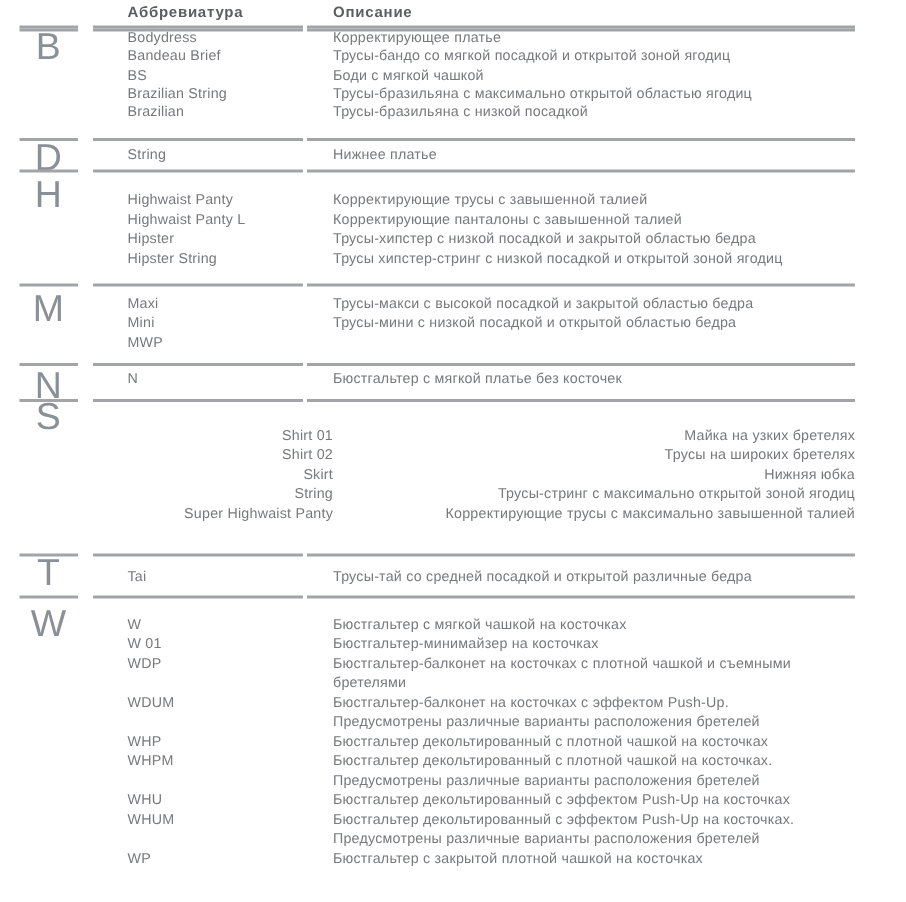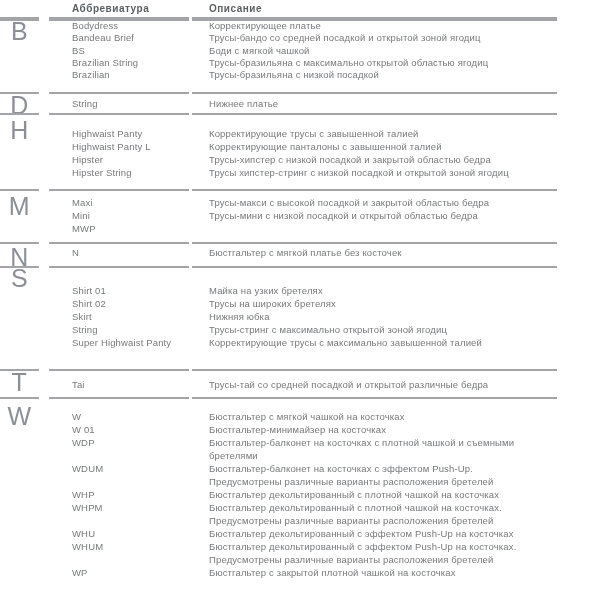--- a/index.html
+++ b/index.html
@@ -11,21 +11,21 @@
   }
   *{margin:0;padding:0;box-sizing:border-box;}
   html,body{background:var(--bg);}
   body{
     width:604px;height:601px;overflow:hidden;
     font-family:"Liberation Sans","DejaVu Sans",sans-serif;
     color:var(--text);
   }
   #doc{
     width:604px;height:601px;
-    padding-right:34px;
+    padding-left:13px;padding-right:34px;
   }
   .grid{
     display:grid;
     grid-template-columns:39px 508px;
     column-gap:10px;
   }
   
   .header-row{
     position:relative;
     height:19px;
@@ -87,21 +87,21 @@
   #sections .section:nth-child(3) .letter{margin-top:5px;}
   #sections .section:nth-child(3) .entries{padding-top:14px;}
   #sections .section:nth-child(4){height:53px;}  
   #sections .section:nth-child(4) .letter{margin-top:5px;}
   #sections .section:nth-child(4) .entries{padding-top:7px;}
   #sections .section:nth-child(5){height:24px;}  
   #sections .section:nth-child(5) .letter{margin-top:3px;}
   #sections .section:nth-child(5) .entries{padding-top:4px;}
   #sections .section:nth-child(6){height:103px;} 
   #sections .section:nth-child(6) .letter{margin-top:0;}
-  #sections .section:nth-child(6) .entries{padding-top:18px;}
+  #sections .section:nth-child(6) .entries{padding-top:18px;text-align:right;}
   #sections .section:nth-child(7){height:28px;}  
   #sections .section:nth-child(7) .letter{margin-top:1px;}
   #sections .section:nth-child(7) .entries{padding-top:9px;}
   #sections .section:nth-child(8){height:204px;} 
   #sections .section:nth-child(8) .letter{margin-top:7px;}
   #sections .section:nth-child(8) .entries{padding-top:13px;}
 </style>
 </head>
 <body>
 
@@ -121,21 +121,21 @@
     <div class="rule"></div>
     <div class="letter">B</div>
     <div class="entries">
   <div class="entry">
     <div class="abbr">Bodydress</div>
     <div class="desc">Корректирующее платье</div>
   </div>
 
   <div class="entry">
     <div class="abbr">Bandeau Brief</div>
-    <div class="desc">Трусы-бандо со средней посадкой и открытой зоной ягодиц</div>
+    <div class="desc">Трусы-бандо со мягкой посадкой и открытой зоной ягодиц</div>
   </div>
 
   <div class="entry">
     <div class="abbr">BS</div>
     <div class="desc">Боди с мягкой чашкой</div>
   </div>
 
   <div class="entry">
     <div class="abbr">Brazilian String</div>
     <div class="desc">Трусы-бразильяна с максимально открытой областью ягодиц</div>

